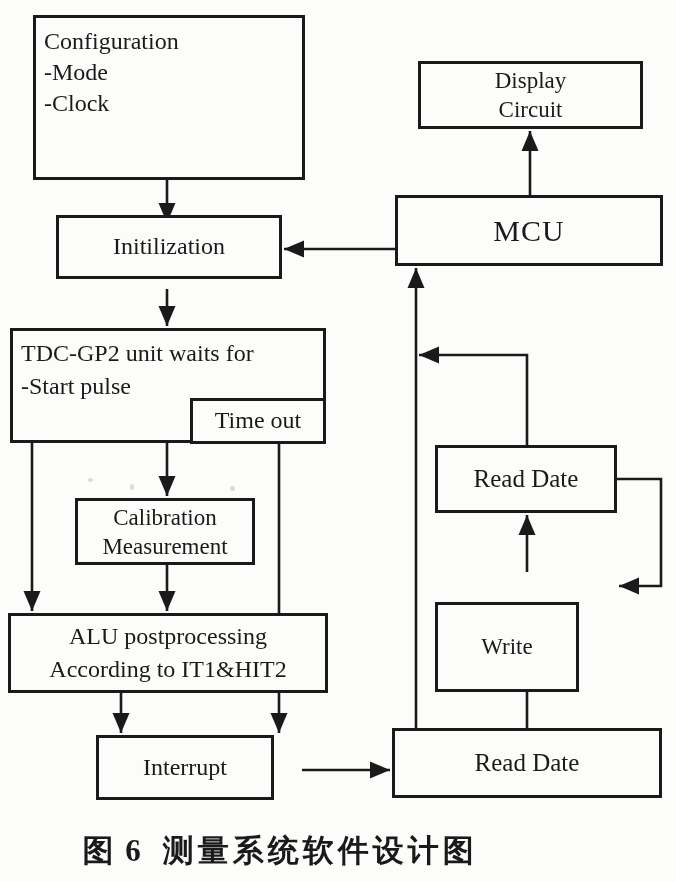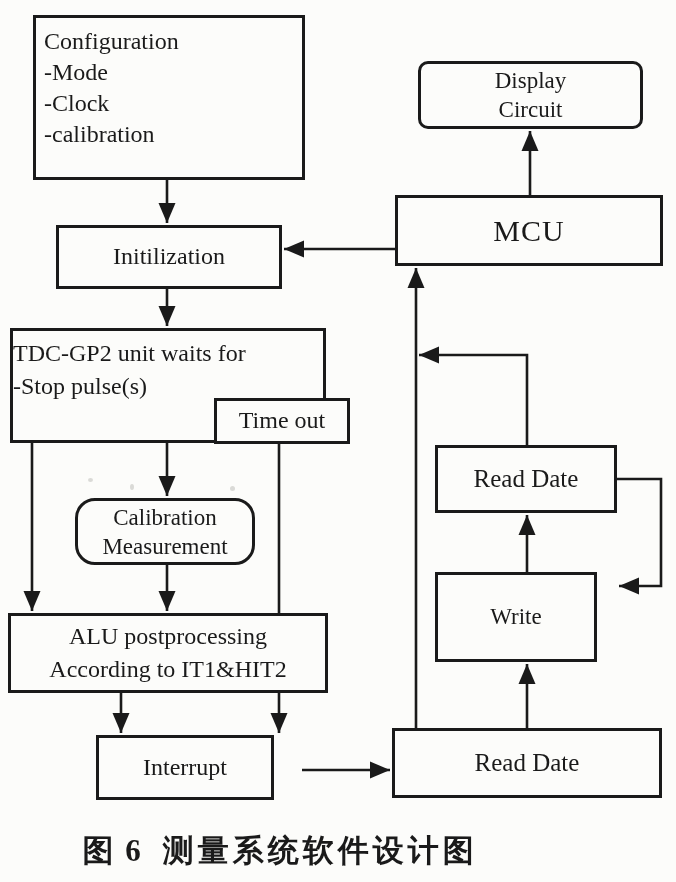--- a/index.html
+++ b/index.html
@@ -44,30 +44,30 @@
     line-height: 1.3;
   }
   .node.left-align {
     align-items: flex-start;
     text-align: left;
   }
   .node .ln { display: block; white-space: nowrap; }
 
   
   #n-config    { left: 33px;  top: 15px;  width: 272px; height: 165px; font-size: 24px; line-height: 31px; padding-left: 8px; justify-content: flex-start; padding-top: 8px; }
-  #n-init      { left: 56px;  top: 225px; width: 226px; height: 64px;  font-size: 24px; }
-  #n-tdc       { left: 10px;  top: 328px; width: 316px; height: 115px; font-size: 24px; line-height: 33px; justify-content: flex-start; padding-top: 6px; }
-  #n-timeout   { left: 190px; top: 398px; width: 136px; height: 46px;  font-size: 24px; margin-left: 24px; }
-  #n-calib     { left: 75px;  top: 498px; width: 180px; height: 67px;  font-size: 23px; line-height: 29px; border-radius: 20px; }
+  #n-init      { left: 56px;  top: 215px; width: 226px; height: 64px;  font-size: 24px; }
+  #n-tdc       { left: 10px;  top: 328px; width: 316px; height: 115px; font-size: 24px; line-height: 33px; padding-left: 8px; justify-content: flex-start; padding-top: 6px; }
+  #n-timeout   { left: 190px; top: 398px; width: 136px; height: 46px;  font-size: 24px; }
+  #n-calib     { left: 75px;  top: 498px; width: 180px; height: 67px;  font-size: 23px; line-height: 29px; }
   #n-alu       { left: 8px;   top: 613px; width: 320px; height: 80px;  font-size: 24px; line-height: 33px; }
   #n-interrupt { left: 96px;  top: 735px; width: 178px; height: 65px;  font-size: 24px; }
-  #n-display   { left: 418px; top: 61px;  width: 225px; height: 68px;  font-size: 23px; line-height: 29px; border-radius: 10px; }
+  #n-display   { left: 418px; top: 61px;  width: 225px; height: 68px;  font-size: 23px; line-height: 29px; }
   #n-mcu       { left: 395px; top: 195px; width: 268px; height: 71px;  font-size: 30px; letter-spacing: 1px; }
   #n-readtop   { left: 435px; top: 445px; width: 182px; height: 68px;  font-size: 25px; }
-  #n-write     { left: 435px; top: 572px; width: 162px; height: 90px;  font-size: 23px; line-height: 28px; text-align: center; }
+  #n-write     { left: 435px; top: 602px; width: 144px; height: 90px;  font-size: 23px; line-height: 28px; text-align: center; }
   #n-readbot   { left: 392px; top: 728px; width: 270px; height: 70px;  font-size: 25px; }
 
   .caption {
     position: absolute;
     left: 0; top: 830px;
     width: 560px;
     display: flex;
     justify-content: center;
     align-items: baseline;
     gap: 20px;
@@ -112,30 +112,29 @@
     <line x1="527" y1="572" x2="527" y2="515" marker-end="url(#arrow)"></line>
     <polyline points="527,445 527,355 419,355" marker-end="url(#arrow)"></polyline>
     <line x1="530" y1="195" x2="530" y2="131" marker-end="url(#arrow)"></line>
     <polyline points="617,479 661,479 661,586 619,586" marker-end="url(#arrow)"></polyline>
   </svg>
 
   <div class="node left-align" id="n-config">
     <span class="ln">Configuration</span>
     <span class="ln">-Mode</span>
     <span class="ln">-Clock</span>
-    <span class="ln">-calibration</span>
   </div>
 
   <div class="node" id="n-init">
     <span class="ln">Initilization</span>
   </div>
 
   <div class="node left-align" id="n-tdc">
     <span class="ln">TDC-GP2 unit waits for</span>
-    <span class="ln">-Stop pulse(s)</span>
+    <span class="ln">-Start pulse</span>
   </div>
 
   <div class="node" id="n-timeout">
     <span class="ln">Time out</span>
   </div>
 
   <div class="node" id="n-calib">
     <span class="ln">Calibration</span>
     <span class="ln">Measurement</span>
   </div>

